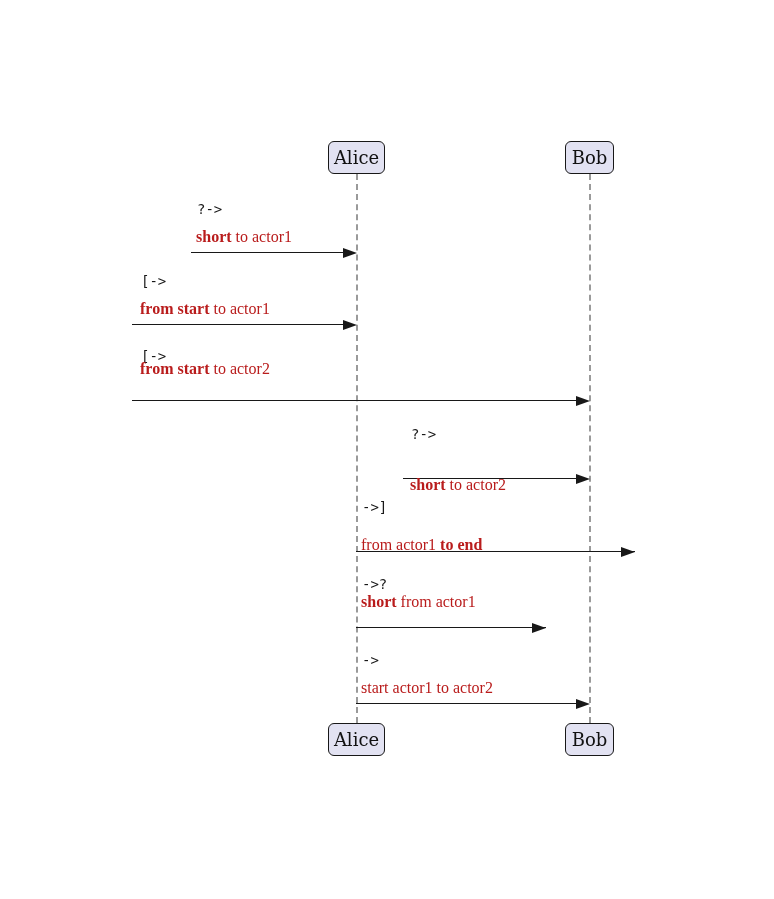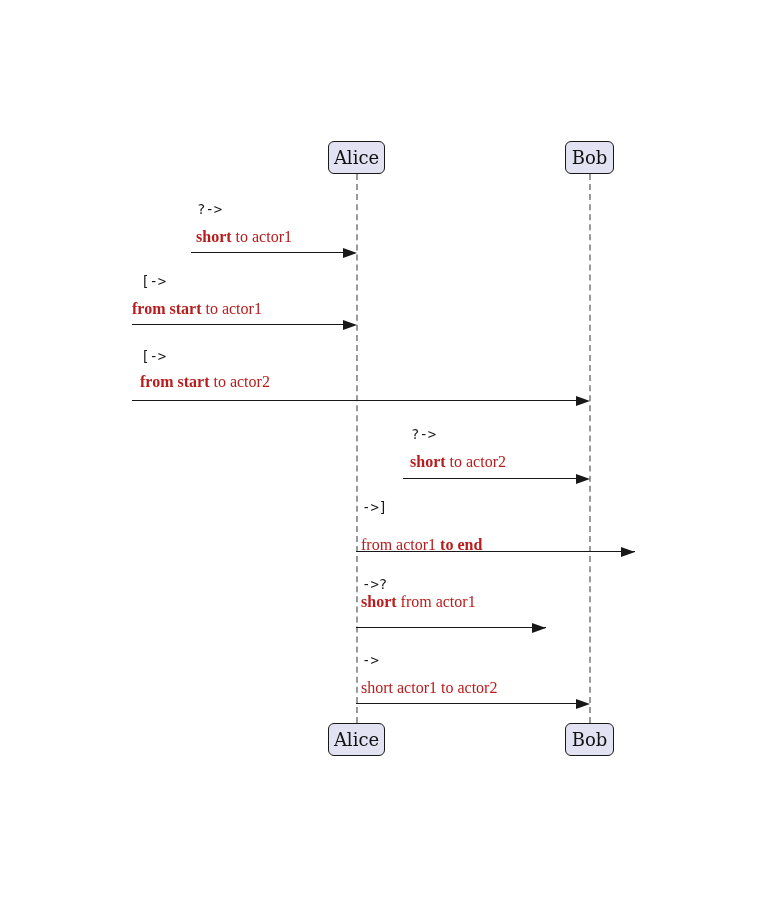--- a/index.html
+++ b/index.html
@@ -98,53 +98,53 @@
 
   <div>
     <div class="msg-code" style="left:197px;top:200px;">?-&gt;</div>
     <div class="msg-label" style="left:196px;top:226px;"><span></span><b>short</b><span> to actor1</span></div>
     <div class="arrow-line" style="left:191px;top:252px;width:162px;"></div>
     <div class="arrow-head" style="left:343px;top:248px;"></div>
   </div>
 
   <div>
     <div class="msg-code" style="left:141px;top:272px;">[-&gt;</div>
-    <div class="msg-label" style="left:132px;top:298px;"><span></span><b>from start</b><span> to actor1</span></div>
+    <div class="msg-label" style="left:140px;top:298px;"><span></span><b>from start</b><span> to actor1</span></div>
     <div class="arrow-line" style="left:132px;top:324px;width:221px;"></div>
     <div class="arrow-head" style="left:343px;top:320px;"></div>
   </div>
 
   <div>
     <div class="msg-code" style="left:141px;top:347px;">[-&gt;</div>
-    <div class="msg-label" style="left:140px;top:371px;"><span></span><b>from start</b><span> to actor2</span></div>
+    <div class="msg-label" style="left:140px;top:358px;"><span></span><b>from start</b><span> to actor2</span></div>
     <div class="arrow-line" style="left:132px;top:400px;width:454px;"></div>
     <div class="arrow-head" style="left:576px;top:396px;"></div>
   </div>
 
   <div>
     <div class="msg-code" style="left:411px;top:425px;">?-&gt;</div>
-    <div class="msg-label" style="left:410px;top:451px;"><span></span><b>short</b><span> to actor2</span></div>
+    <div class="msg-label" style="left:410px;top:474px;"><span></span><b>short</b><span> to actor2</span></div>
     <div class="arrow-line" style="left:403px;top:478px;width:183px;"></div>
     <div class="arrow-head" style="left:576px;top:474px;"></div>
   </div>
 
   <div>
     <div class="msg-code" style="left:362px;top:498px;">-&gt;]</div>
     <div class="msg-label" style="left:361px;top:524px;margin-top:10px;"><span>from actor1 </span><b>to end</b><span></span></div>
     <div class="arrow-line" style="left:356px;top:551px;width:279px;"></div>
     <div class="arrow-head" style="left:621px;top:547px;"></div>
   </div>
 
   <div>
     <div class="msg-code" style="left:362px;top:575px;">-&gt;?</div>
     <div class="msg-label" style="left:361px;top:591px;"><span></span><b>short</b><span> from actor1</span></div>
     <div class="arrow-line" style="left:356px;top:627px;width:190px;"></div>
     <div class="arrow-head" style="left:532px;top:623px;"></div>
   </div>
 
   <div>
     <div class="msg-code" style="left:362px;top:651px;">-&gt;</div>
-    <div class="msg-label" style="left:361px;top:677px;"><span>short actor1 to actor2</span><b></b><span></span></div>
+    <div class="msg-label" style="left:361px;top:677px;"><span>start actor1 to actor2</span><b></b><span></span></div>
     <div class="arrow-line" style="left:356px;top:703px;width:230px;"></div>
     <div class="arrow-head" style="left:576px;top:699px;"></div>
   </div>
 
 </div>
 
 </body></html>

